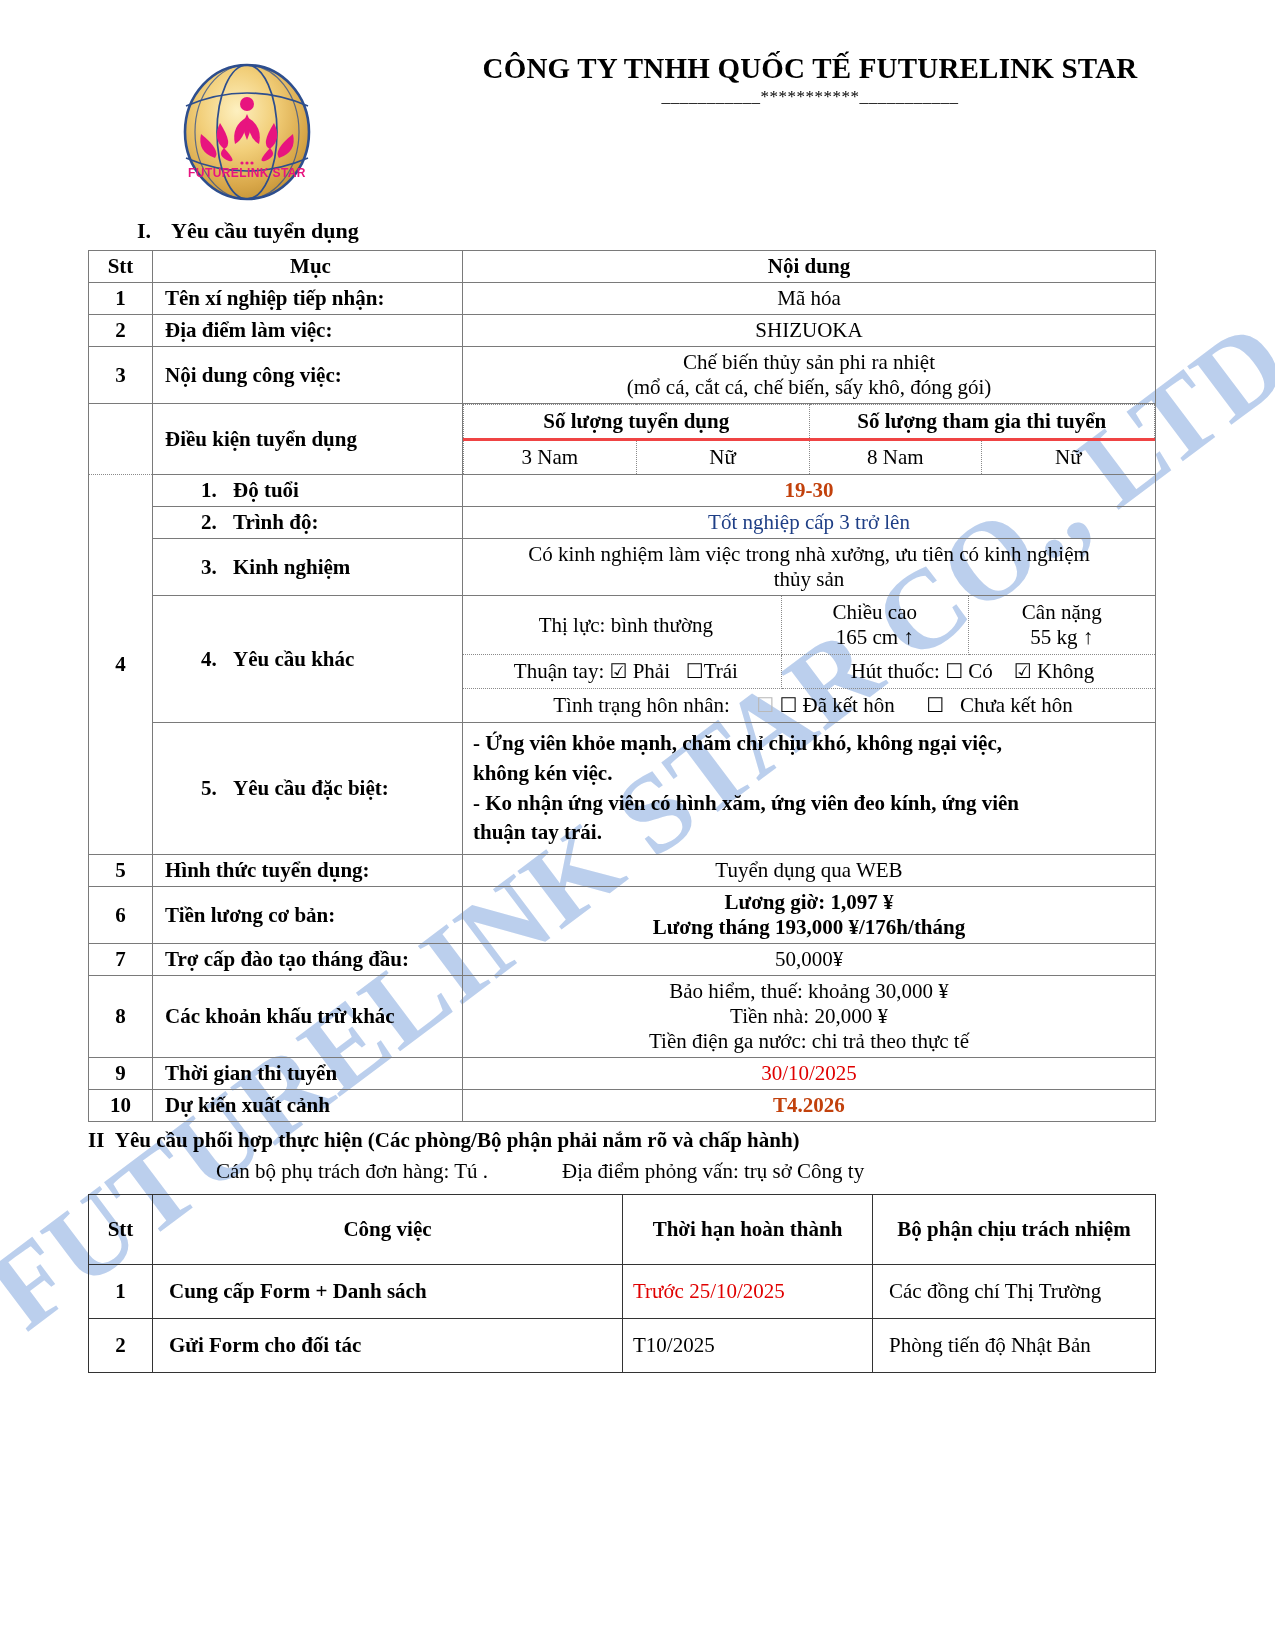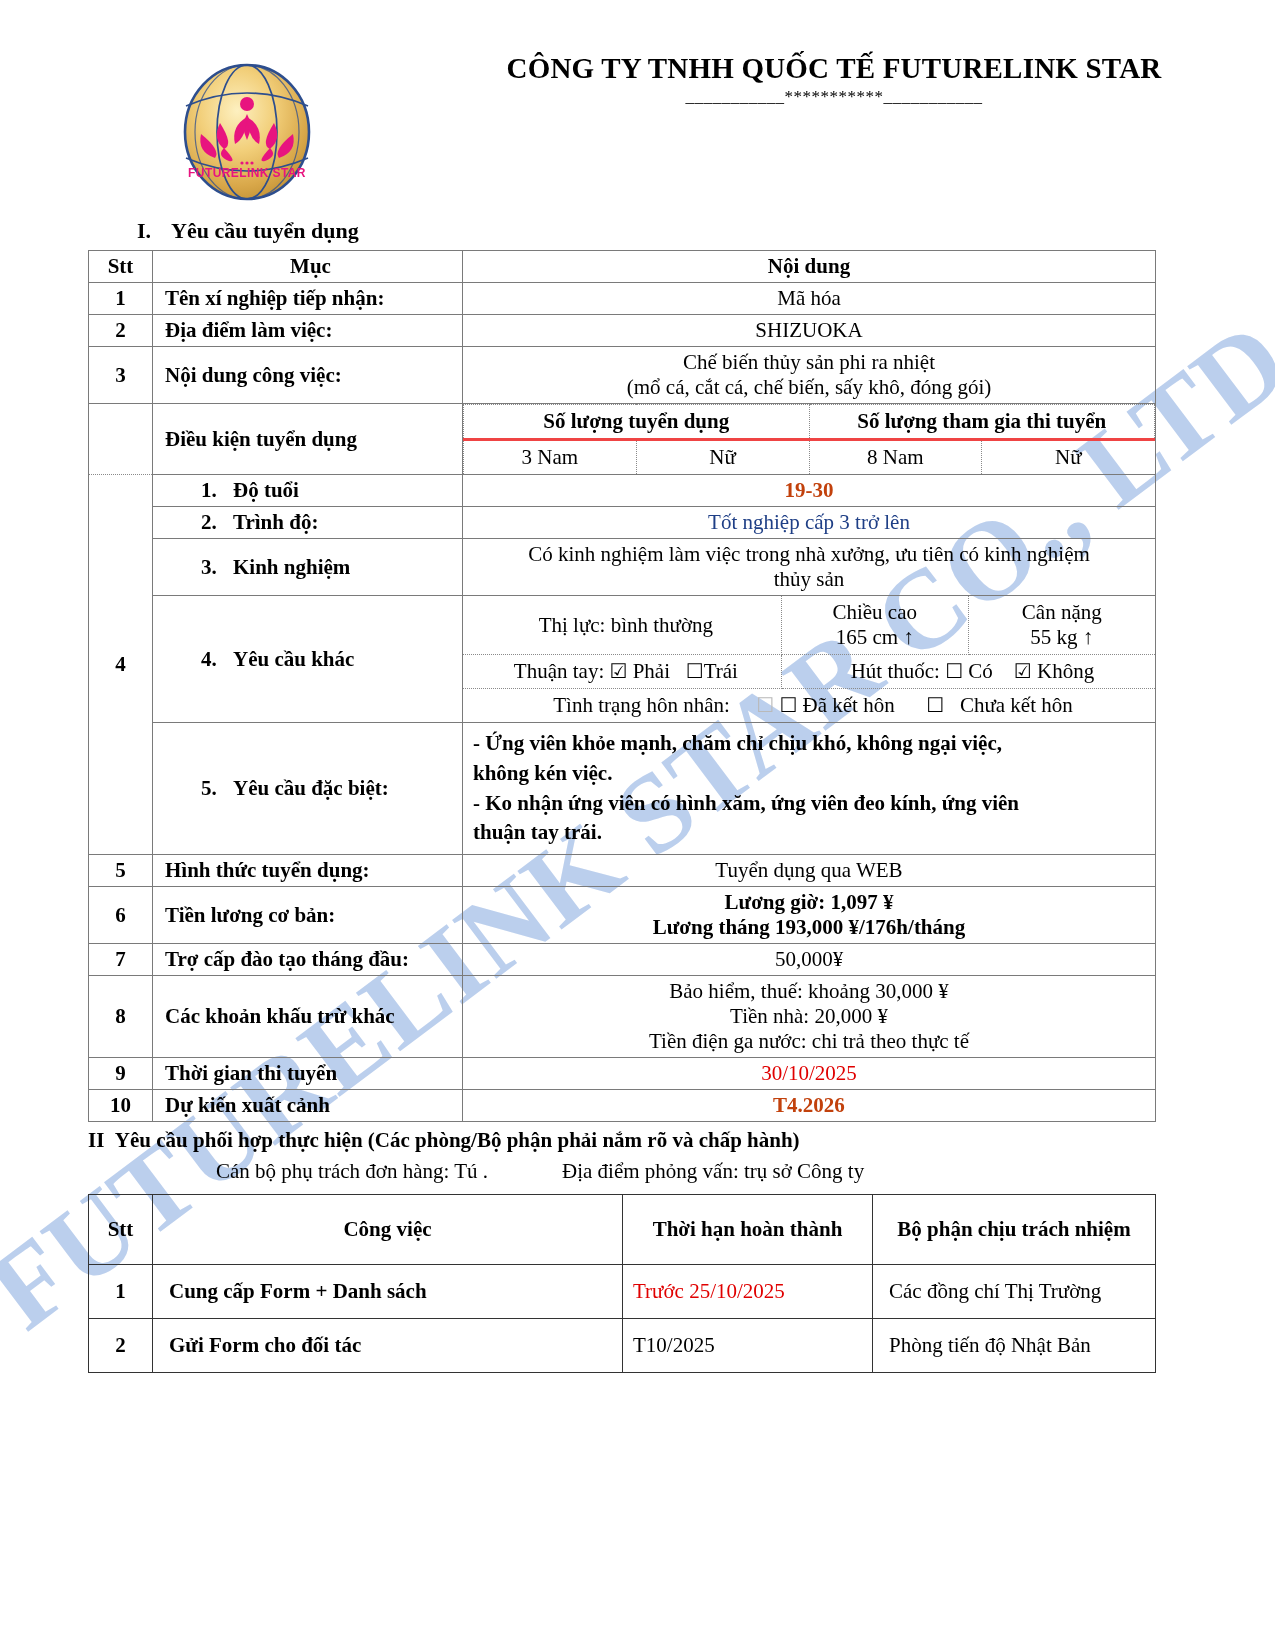--- a/index.html
+++ b/index.html
@@ -38,21 +38,21 @@
   }
 
   
   .header { position: relative; height: 210px; z-index: 10; }
   .logo-wrap {
     position: absolute; left: 160px; top: 62px;
     width: 175px; height: 140px;
   }
   .logo-svg { display:block; width:175px; height:140px; }
 
-  .head-titles { position:absolute; left: 454px; top: 52px; width: 760px; text-align:center; }
+  .head-titles { position:absolute; left: 430px; top: 52px; width: 760px; text-align:center; }
   .company-name {
     font-size: 29px; font-weight: 700; letter-spacing: .2px;
     font-family: "Liberation Serif", serif;
     white-space: nowrap;
   }
   .rule-stars {
     font-size: 17px; letter-spacing: .5px; margin-top: 2px;
     font-family: "Liberation Serif", serif;
   }
   .doc-title {

